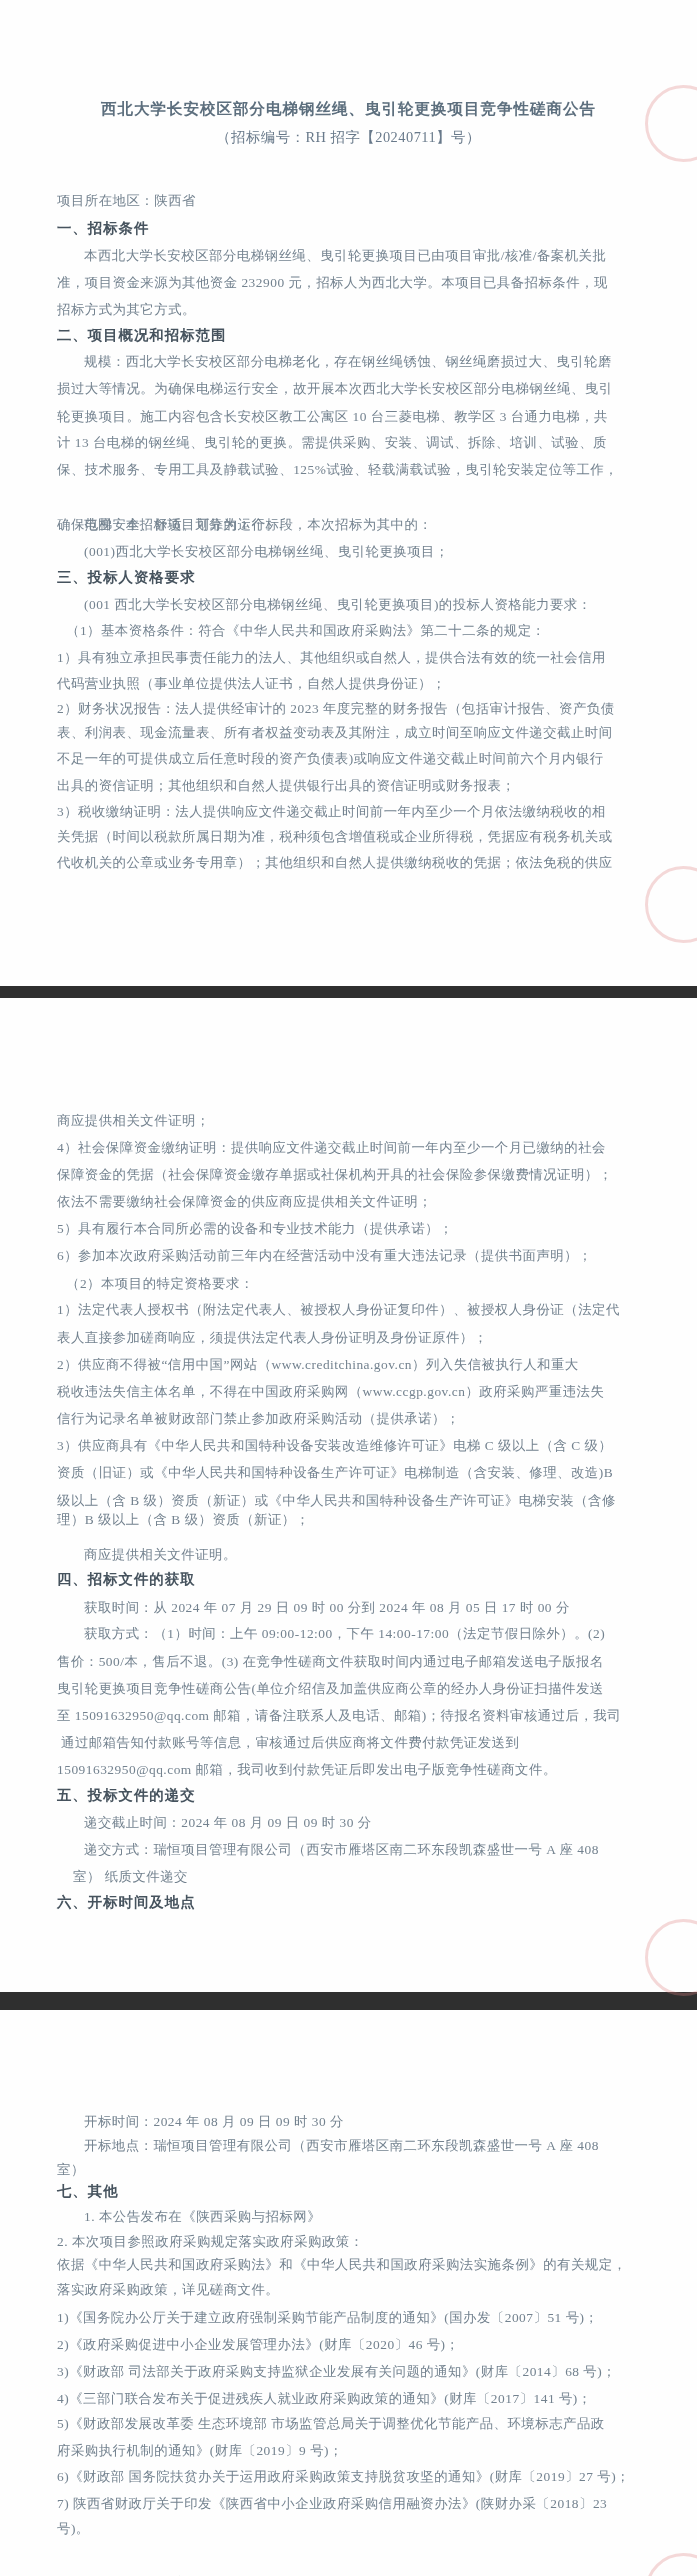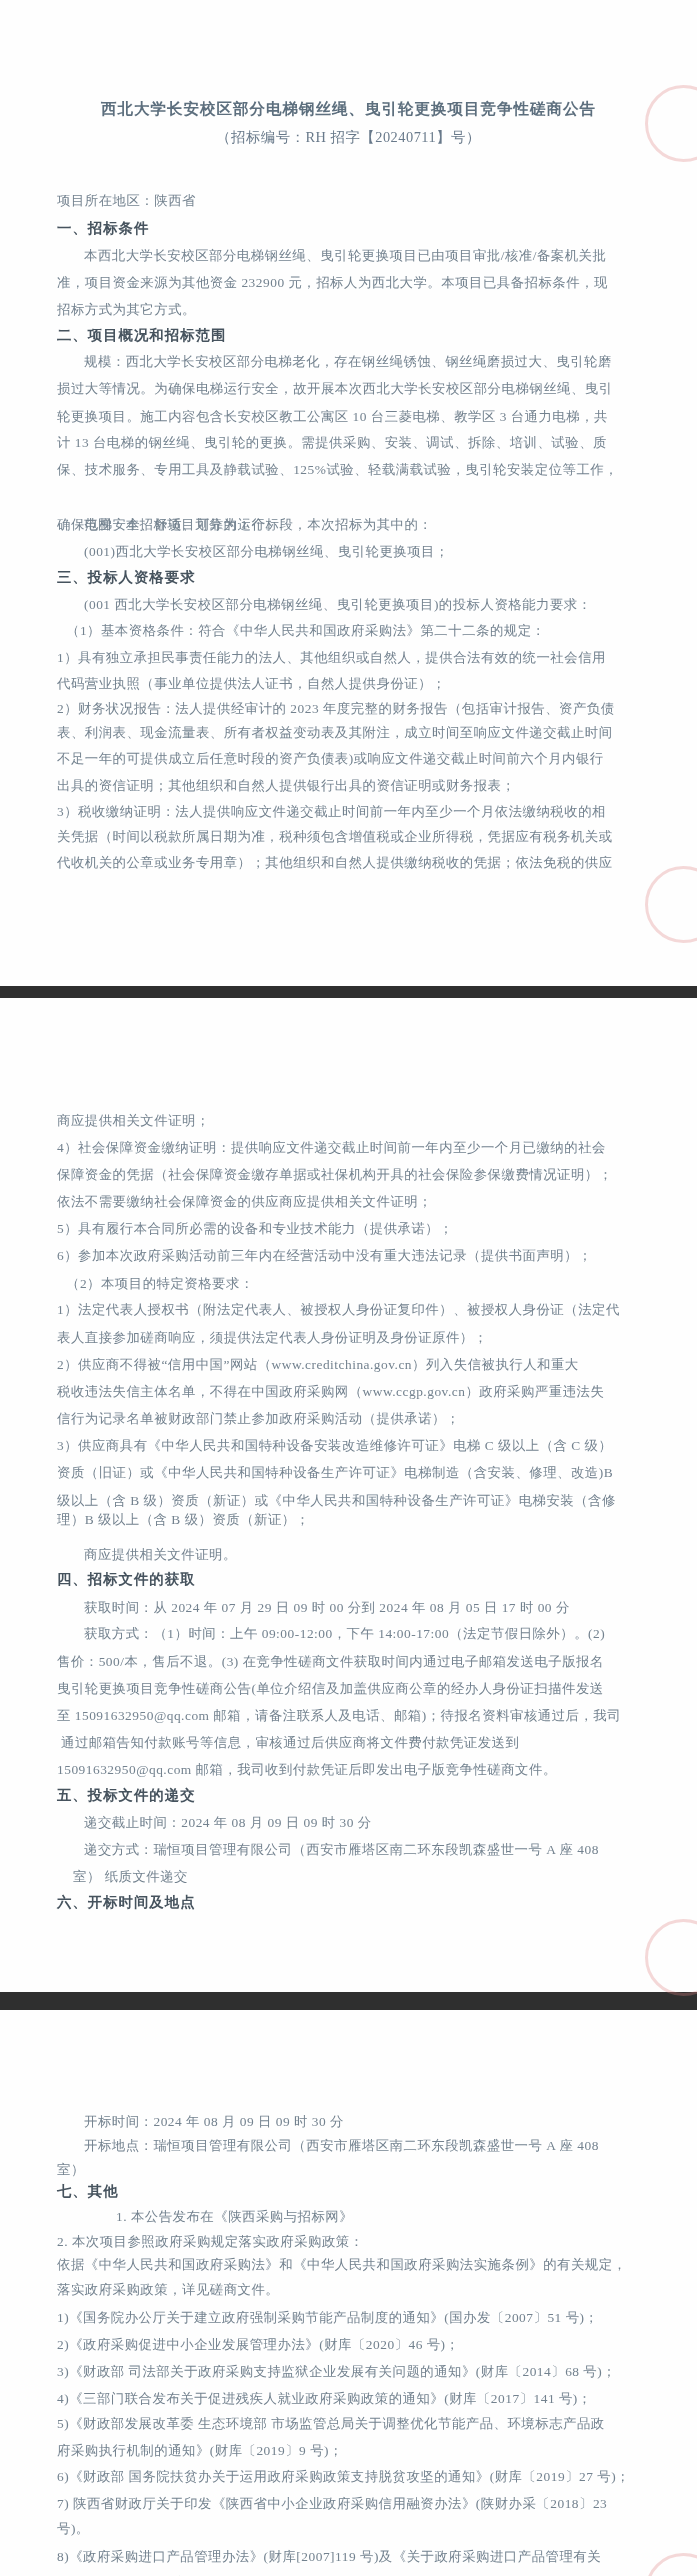--- a/index.html
+++ b/index.html
@@ -108,33 +108,32 @@
     <div class="line body" style="top: 1762px; left: 57px;">15091632950@qq.com 邮箱，我司收到付款凭证后即发出电子版竞争性磋商文件。</div>
     <div class="line heading" style="top: 1788px; left: 57px;">五、投标文件的递交</div>
     <div class="line body" style="top: 1815px; left: 84px;">递交截止时间：2024 年 08 月 09 日 09 时 30 分</div>
     <div class="line body" style="top: 1842px; left: 84px;">递交方式：瑞恒项目管理有限公司（西安市雁塔区南二环东段凯森盛世一号 A 座 408</div>
     <div class="line body" style="top: 1869px; left: 57px; margin-left: 16px;">室） 纸质文件递交</div>
     <div class="line heading" style="top: 1895px; left: 57px;">六、开标时间及地点</div>
     <div class="line body" style="top: 2114px; left: 84px;">开标时间：2024 年 08 月 09 日 09 时 30 分</div>
     <div class="line body" style="top: 2138px; left: 84px;">开标地点：瑞恒项目管理有限公司（西安市雁塔区南二环东段凯森盛世一号 A 座 408</div>
     <div class="line body" style="top: 2162px; left: 57px;">室）</div>
     <div class="line heading" style="top: 2184px; left: 57px;">七、其他</div>
-    <div class="line body" style="top: 2209px; left: 84px; margin-left: 32px;">1. 本公告发布在《陕西采购与招标网》</div>
+    <div class="line body" style="top: 2209px; left: 84px;">1. 本公告发布在《陕西采购与招标网》</div>
     <div class="line body" style="top: 2234px; left: 57px;">2. 本次项目参照政府采购规定落实政府采购政策：</div>
     <div class="line body" style="top: 2257px; left: 57px;">依据《中华人民共和国政府采购法》和《中华人民共和国政府采购法实施条例》的有关规定，</div>
     <div class="line body" style="top: 2282px; left: 57px;">落实政府采购政策，详见磋商文件。</div>
     <div class="line body" style="top: 2310px; left: 57px;">1)《国务院办公厅关于建立政府强制采购节能产品制度的通知》(国办发〔2007〕51 号)；</div>
     <div class="line body" style="top: 2337px; left: 57px;">2)《政府采购促进中小企业发展管理办法》(财库〔2020〕46 号)；</div>
     <div class="line body" style="top: 2364px; left: 57px;">3)《财政部 司法部关于政府采购支持监狱企业发展有关问题的通知》(财库〔2014〕68 号)；</div>
     <div class="line body" style="top: 2391px; left: 57px;">4)《三部门联合发布关于促进残疾人就业政府采购政策的通知》(财库〔2017〕141 号)；</div>
     <div class="line body" style="top: 2416px; left: 57px;">5)《财政部发展改革委 生态环境部 市场监管总局关于调整优化节能产品、环境标志产品政</div>
     <div class="line body" style="top: 2443px; left: 57px;">府采购执行机制的通知》(财库〔2019〕9 号)；</div>
     <div class="line body" style="top: 2469px; left: 57px;">6)《财政部 国务院扶贫办关于运用政府采购政策支持脱贫攻坚的通知》(财库〔2019〕27 号)；</div>
     <div class="line body" style="top: 2496px; left: 57px;">7) 陕西省财政厅关于印发《陕西省中小企业政府采购信用融资办法》(陕财办采〔2018〕23</div>
     <div class="line body" style="top: 2521px; left: 57px;">号)。</div>
-    <div class="line body" style="top: 2549px; left: 57px;">8)《政府采购进口产品管理办法》(财库[2007]119 号)及《关于政府采购进口产品管理有关</div>
     <div class="line body" style="top: 2575px; left: 57px;">问题的通知》(财办库[2008]248 号)。</div>
     <div class="edge-stamp" style="left: 645px; top: 85px;"></div>
     <div class="edge-stamp" style="left: 645px; top: 866px;"></div>
     <div class="edge-stamp" style="left: 645px; top: 1919px;"></div>
     <div class="edge-stamp" style="left: 645px; top: 2553px;"></div>
   </div>
 
 
 </body></html>

